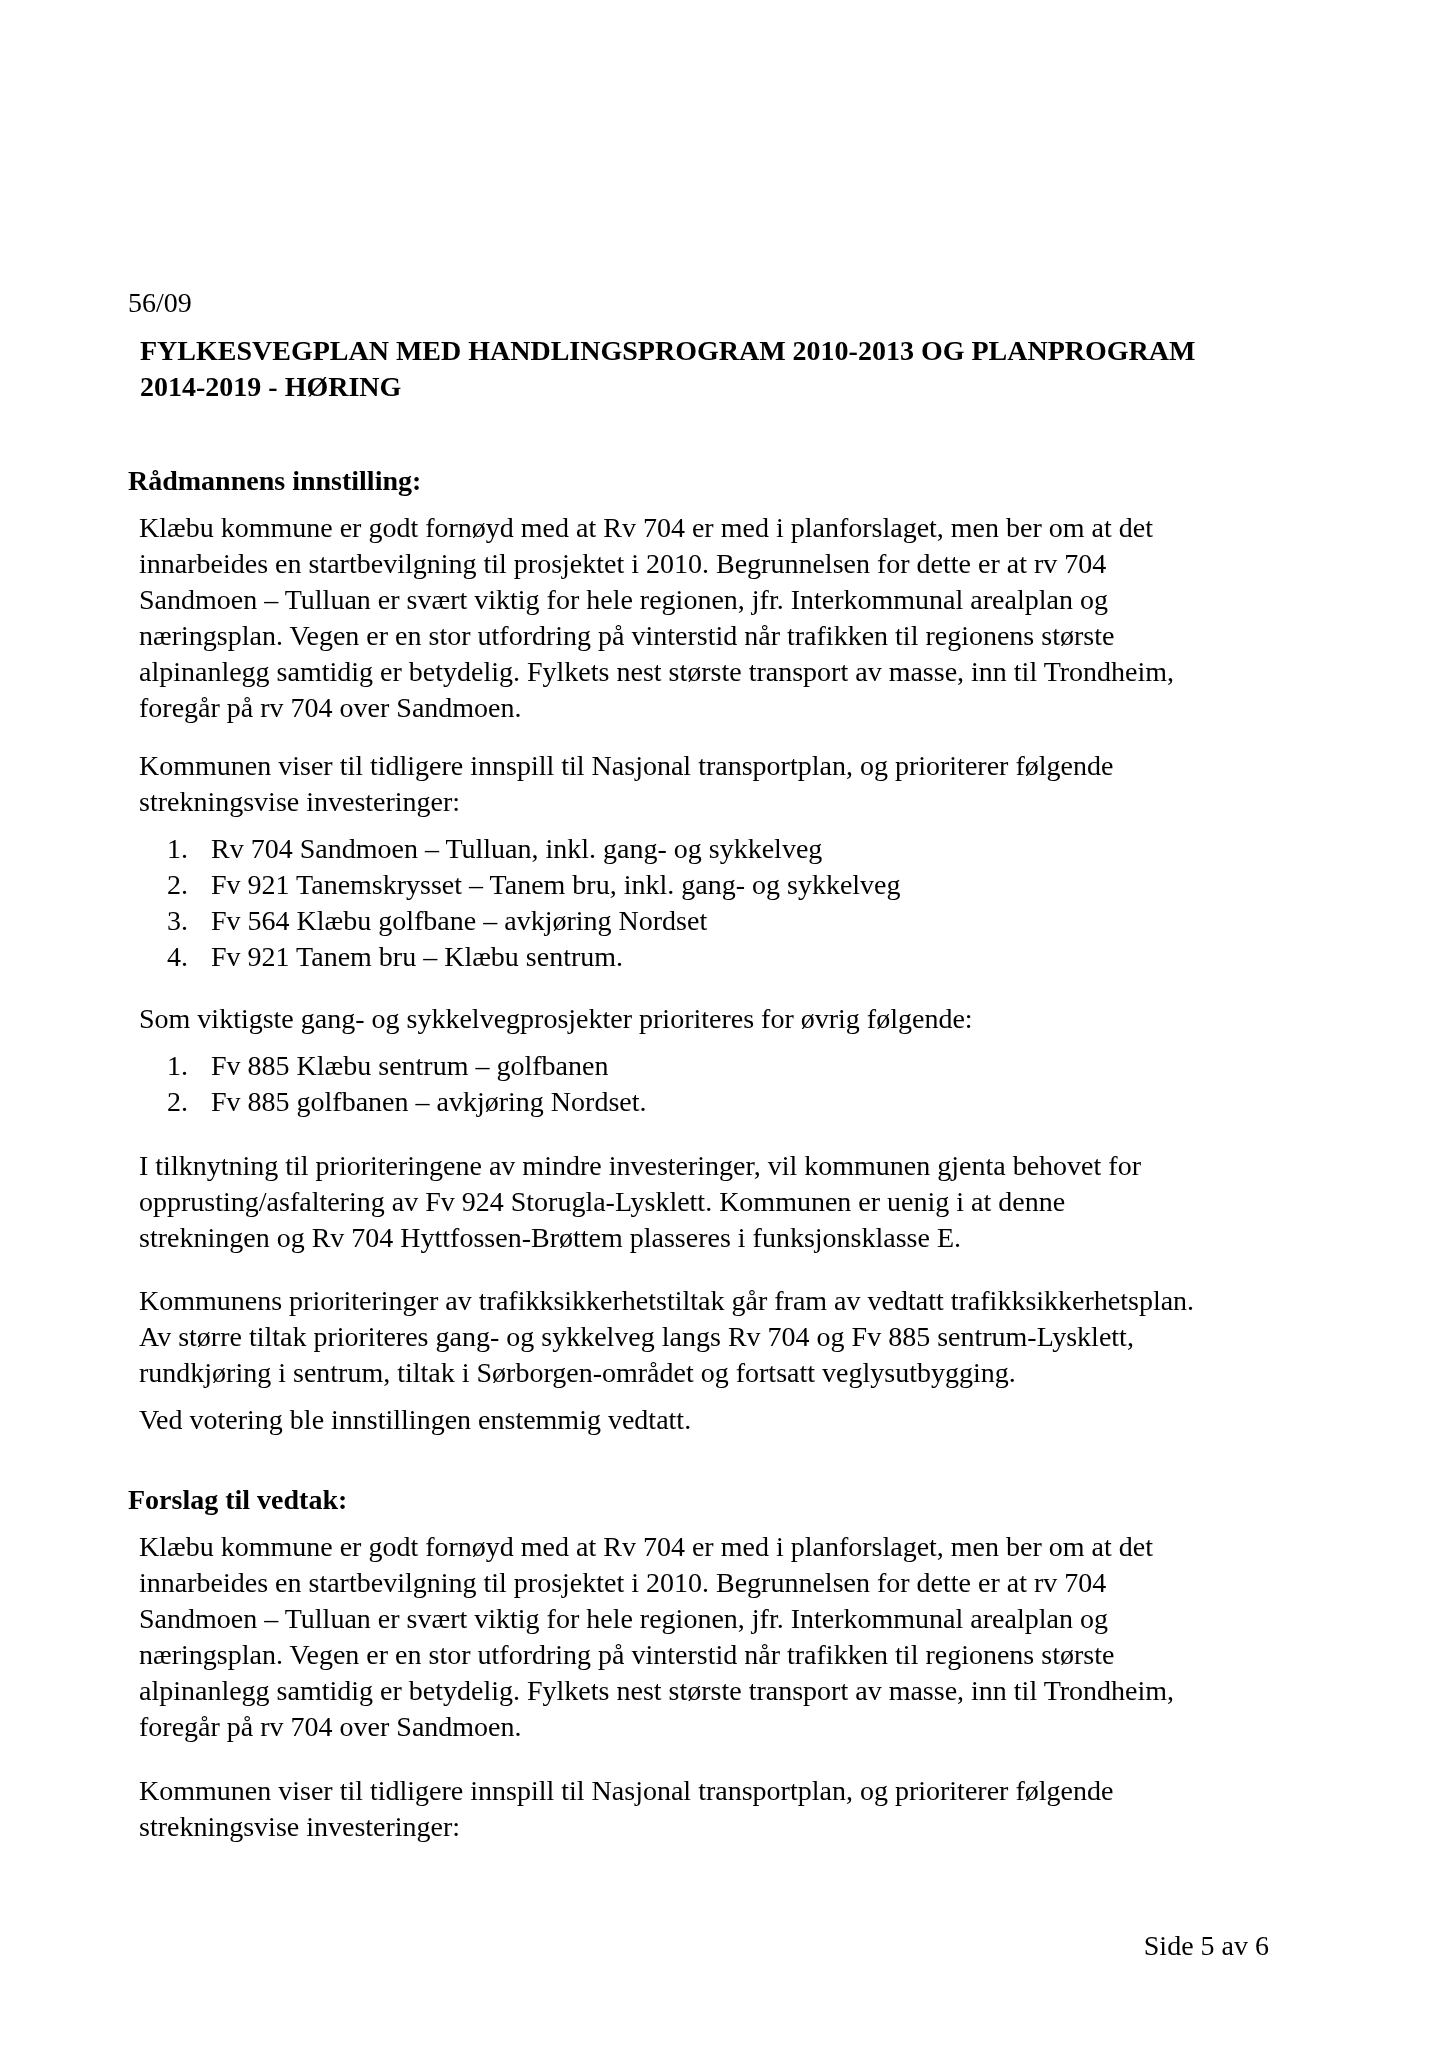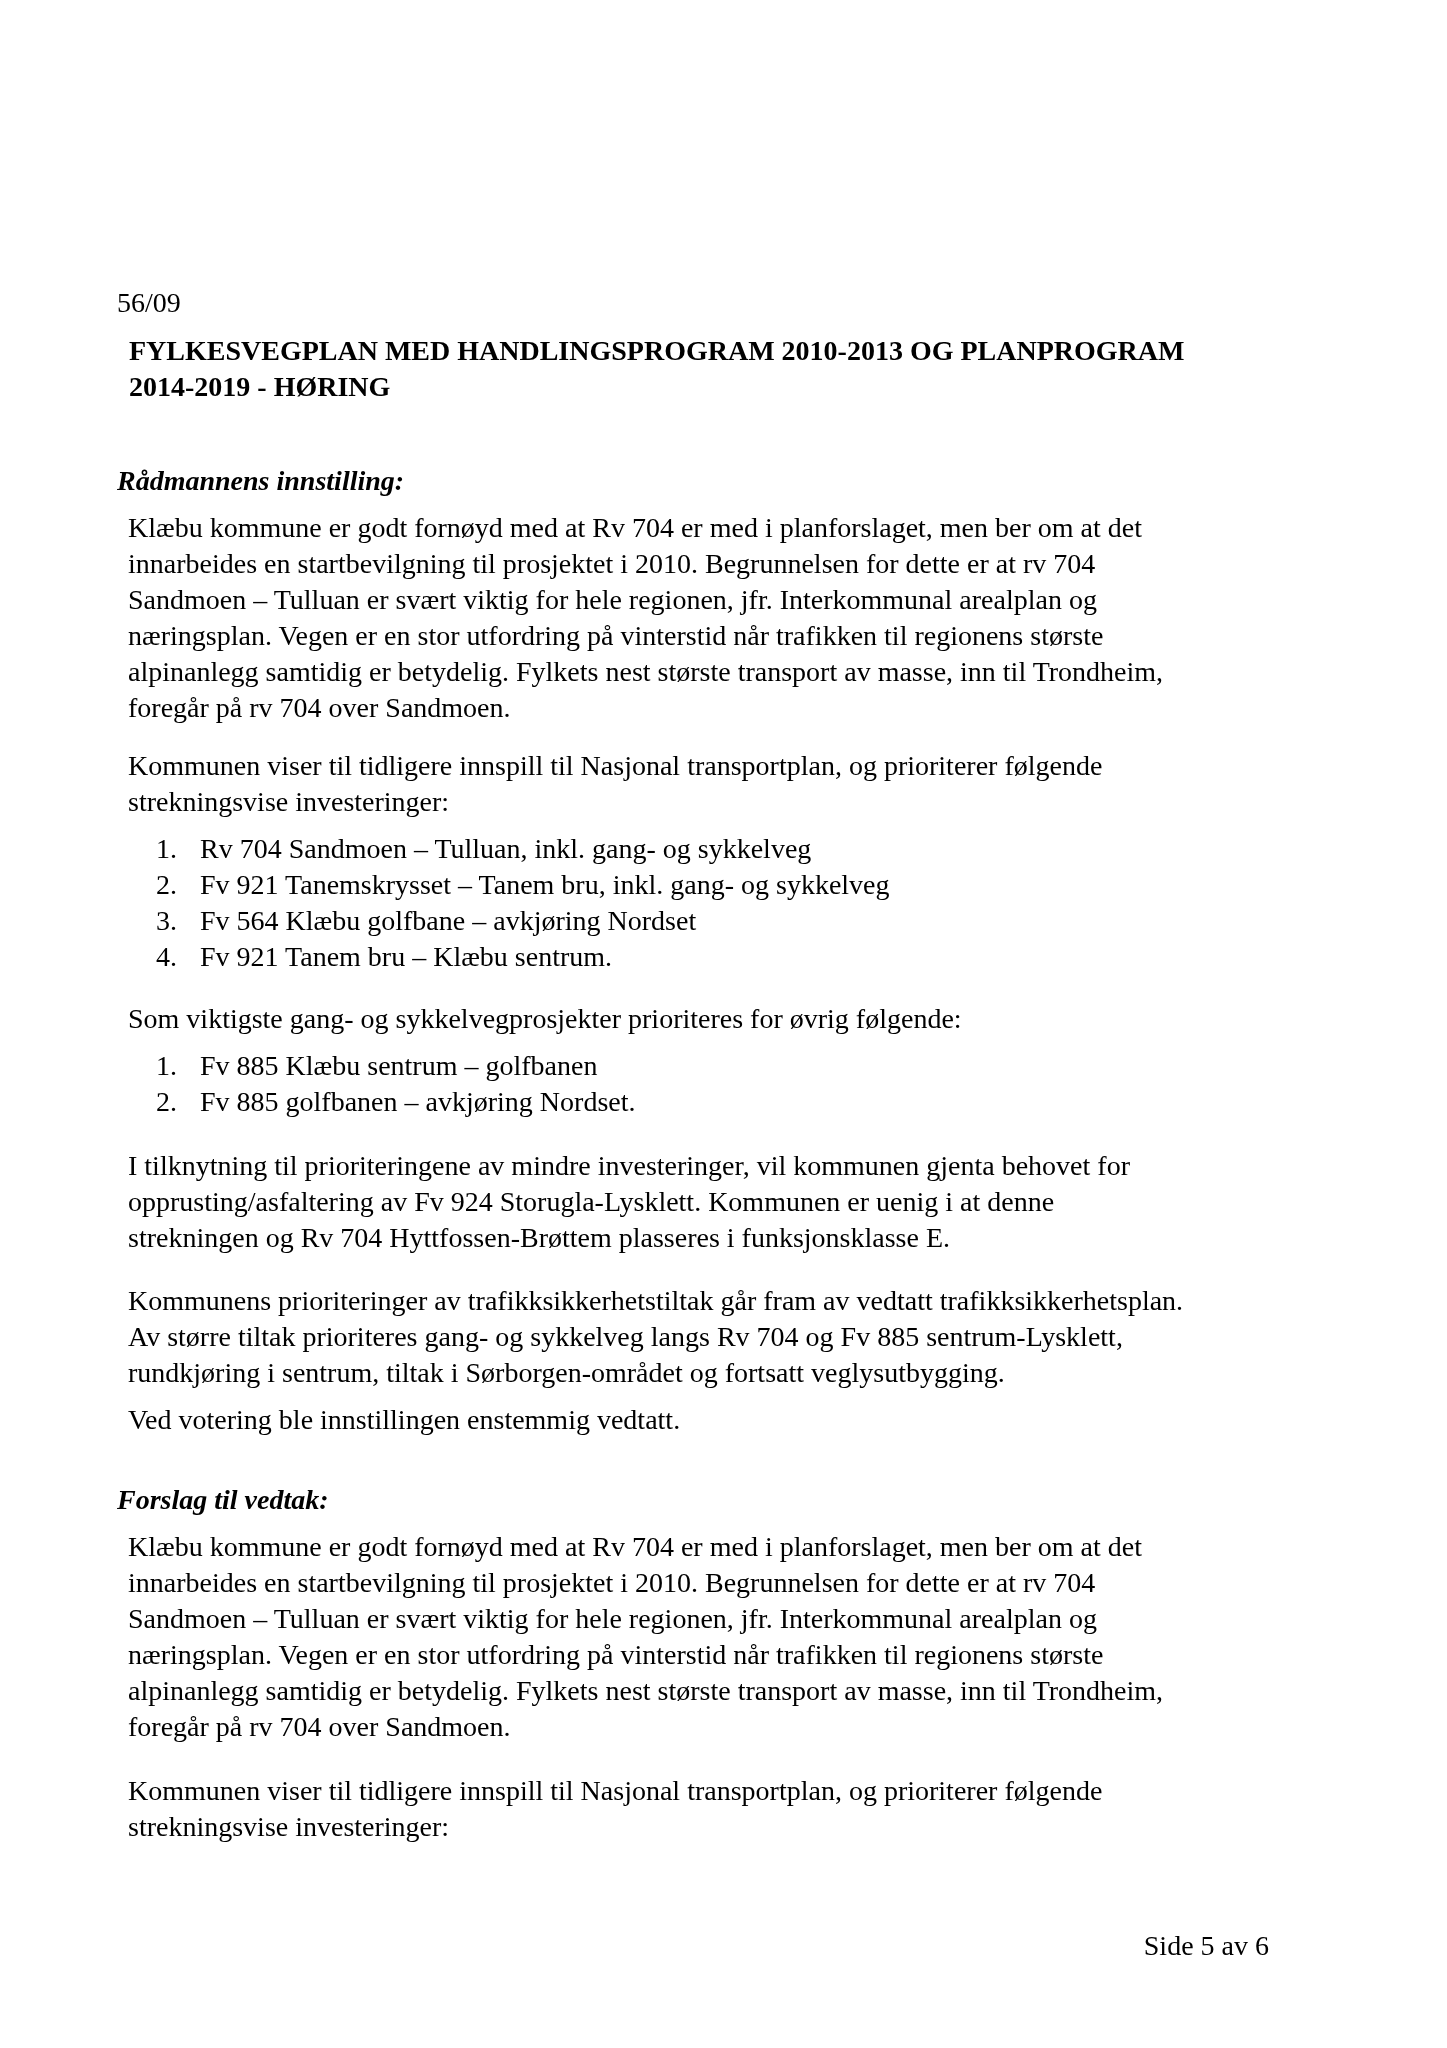--- a/index.html
+++ b/index.html
@@ -10,28 +10,28 @@
     margin: 0 auto;
     background: #ffffff;
     font-family: "Liberation Serif", "DejaVu Serif", serif;
     font-size: 28px;
     line-height: 36px;
     color: #000000;
     overflow: hidden;
   }
   .content {
     position: absolute;
-    left: 117px;
+    left: 128px;
     top: 285px;
     width: 1140px;
   }
   .multiline { white-space: pre-line; }
   .case-number { margin: 0; }
   .doc-title { margin: 12px; font-weight: bold; }
-  .section-heading { margin: 0; font-weight: bold; font-style: italic; }
+  .section-heading { margin: 0; font-weight: bold; }
   .para { margin: 11px; }
   .gap-after-title { margin-top: 58px; }
   .gap-std-22 { margin-top: 22px; }
   .gap-std-26 { margin-top: 26px; }
   .gap-std-27 { margin-top: 27px; }
   .gap-std-28 { margin-top: 28px; }
   .gap-large { margin-top: 44px; }
   .num-list { margin: 0; }
   .list-row { display: flex; padding-left: 39px; }
   .list-num { flex: none; width: 44px; }

